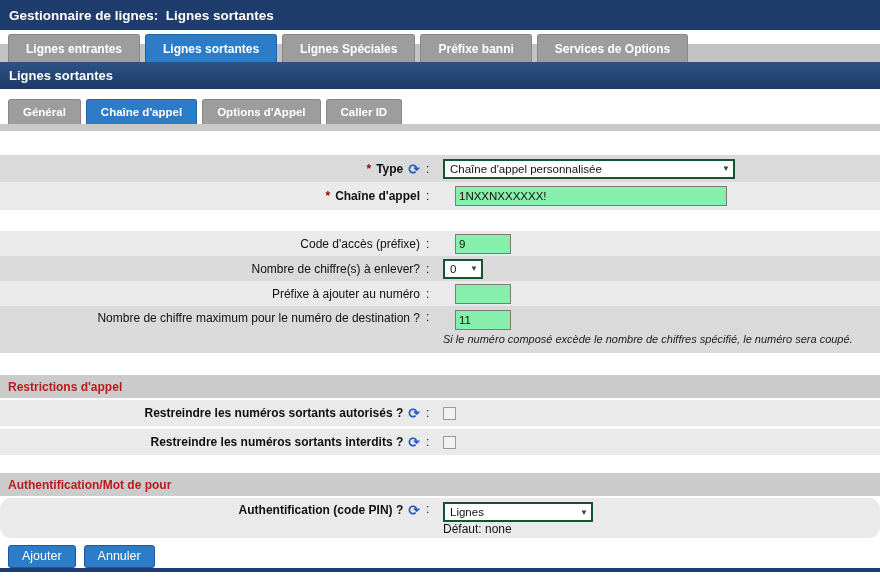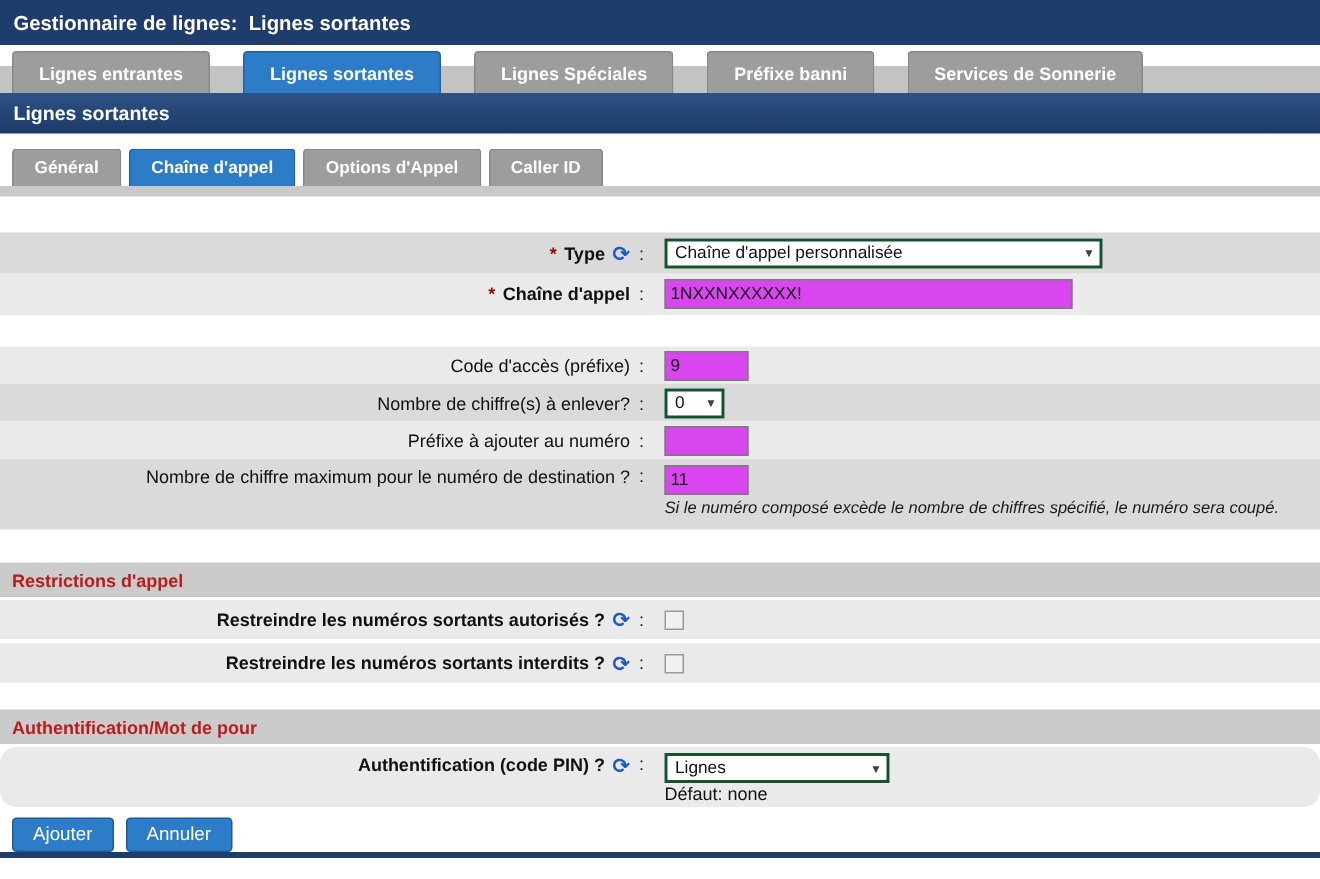--- a/index.html
+++ b/index.html
@@ -6,21 +6,21 @@
   html,body { background:#ffffff; }
   body { font-family:"Liberation Sans","DejaVu Sans",sans-serif; }
   .page { width:880px; height:586px; background:#ffffff; overflow:hidden; position:relative; }
 
   
   .topbar { height:30px; background:#1e3c6c; color:#ffffff; display:flex; align-items:center;
             padding-left:9px; font-size:13.5px; font-weight:bold; white-space:pre; }
 
   
   .maintab-band { height:18px; background:#c3c3c3; display:flex; align-items:flex-end;
-                  padding-left:8px; gap:22px; }
+                  padding-left:8px; gap:5px; }
   .tab { height:28px; display:flex; align-items:center; justify-content:center; padding:0 17px;
          background:#9d9d9d; color:#ffffff; font-size:12px; font-weight:bold;
          border:1px solid #878787; border-bottom:none; border-radius:3px 3px 0 0; cursor:pointer; }
   .tab.active { background:#2c7cc8; border-color:#1f64a6; }
 
   
   .sectionbar { height:27px; background:linear-gradient(180deg,#2d5285 0%,#1c3a66 100%);
                 color:#ffffff; font-weight:bold; font-size:13px; display:flex; align-items:center;
                 padding-left:9px; }
 
@@ -47,22 +47,22 @@
   .c-control.col { flex-direction:column; align-items:flex-start; }
   .bold { font-weight:bold; }
   .req { color:#990000; font-weight:bold; font-size:12px; }
   .refresh { color:#2057c9; font-weight:bold; font-size:14px; line-height:1; cursor:pointer; }
 
   
   .bandhdr { height:23px; background:#cbcbcb; display:flex; align-items:center;
              padding-left:8px; font-size:12px; font-weight:bold; color:#b91c1c; }
 
   
-  .txt { height:20px; border:1px solid #7b7b7b; background:#d946ef; font-size:11.5px;
-         padding:1px 3px; font-family:"Liberation Sans","DejaVu Sans",sans-serif; color:#111; }
+  .txt { height:20px; border:1px solid #7b7b7b; background:#86efac; font-size:11.5px;
+         padding:1px 3px; font-family:"Liberation Sans","DejaVu Sans",sans-serif; color:#111;margin-left:12px; }
   .w272{width:272px;} .w56{width:56px;}
   .fsel { height:20px; background:#ffffff; border:2px solid #14532d; display:flex;
           align-items:center; justify-content:space-between; font-size:11.5px; color:#111;
           padding:0 3px 0 5px; cursor:pointer; }
   .fsel .arrow { font-size:8px; color:#404040; margin-left:6px; }
   .w292{width:292px;} .w150{width:150px;} .w40{width:40px;}
   .chk { width:13px; height:13px; border:1px solid #9a9a9a; background:#f1f1f1;
          display:inline-block; cursor:pointer; }
   .note { font-size:11px; font-style:italic; color:#1a1a1a; padding-top:3px; }
   .defnote { font-size:12px; color:#111; padding-top:0; }
@@ -83,21 +83,21 @@
     <span>Gestionnaire de lignes:  Lignes sortantes</span>
   </div>
 
   <div class="sp14"></div>
 
   <div class="maintab-band">
     <div class="tab">Lignes entrantes</div>
     <div class="tab active">Lignes sortantes</div>
     <div class="tab">Lignes Spéciales</div>
     <div class="tab">Préfixe banni</div>
-    <div class="tab">Services de Sonnerie</div>
+    <div class="tab">Services de Options</div>
   </div>
 
   <div class="sectionbar">
     <span>Lignes sortantes</span>
   </div>
 
   <div class="sp9"></div>
 
   <div class="subtab-band">
     <div class="tab">Général</div>

